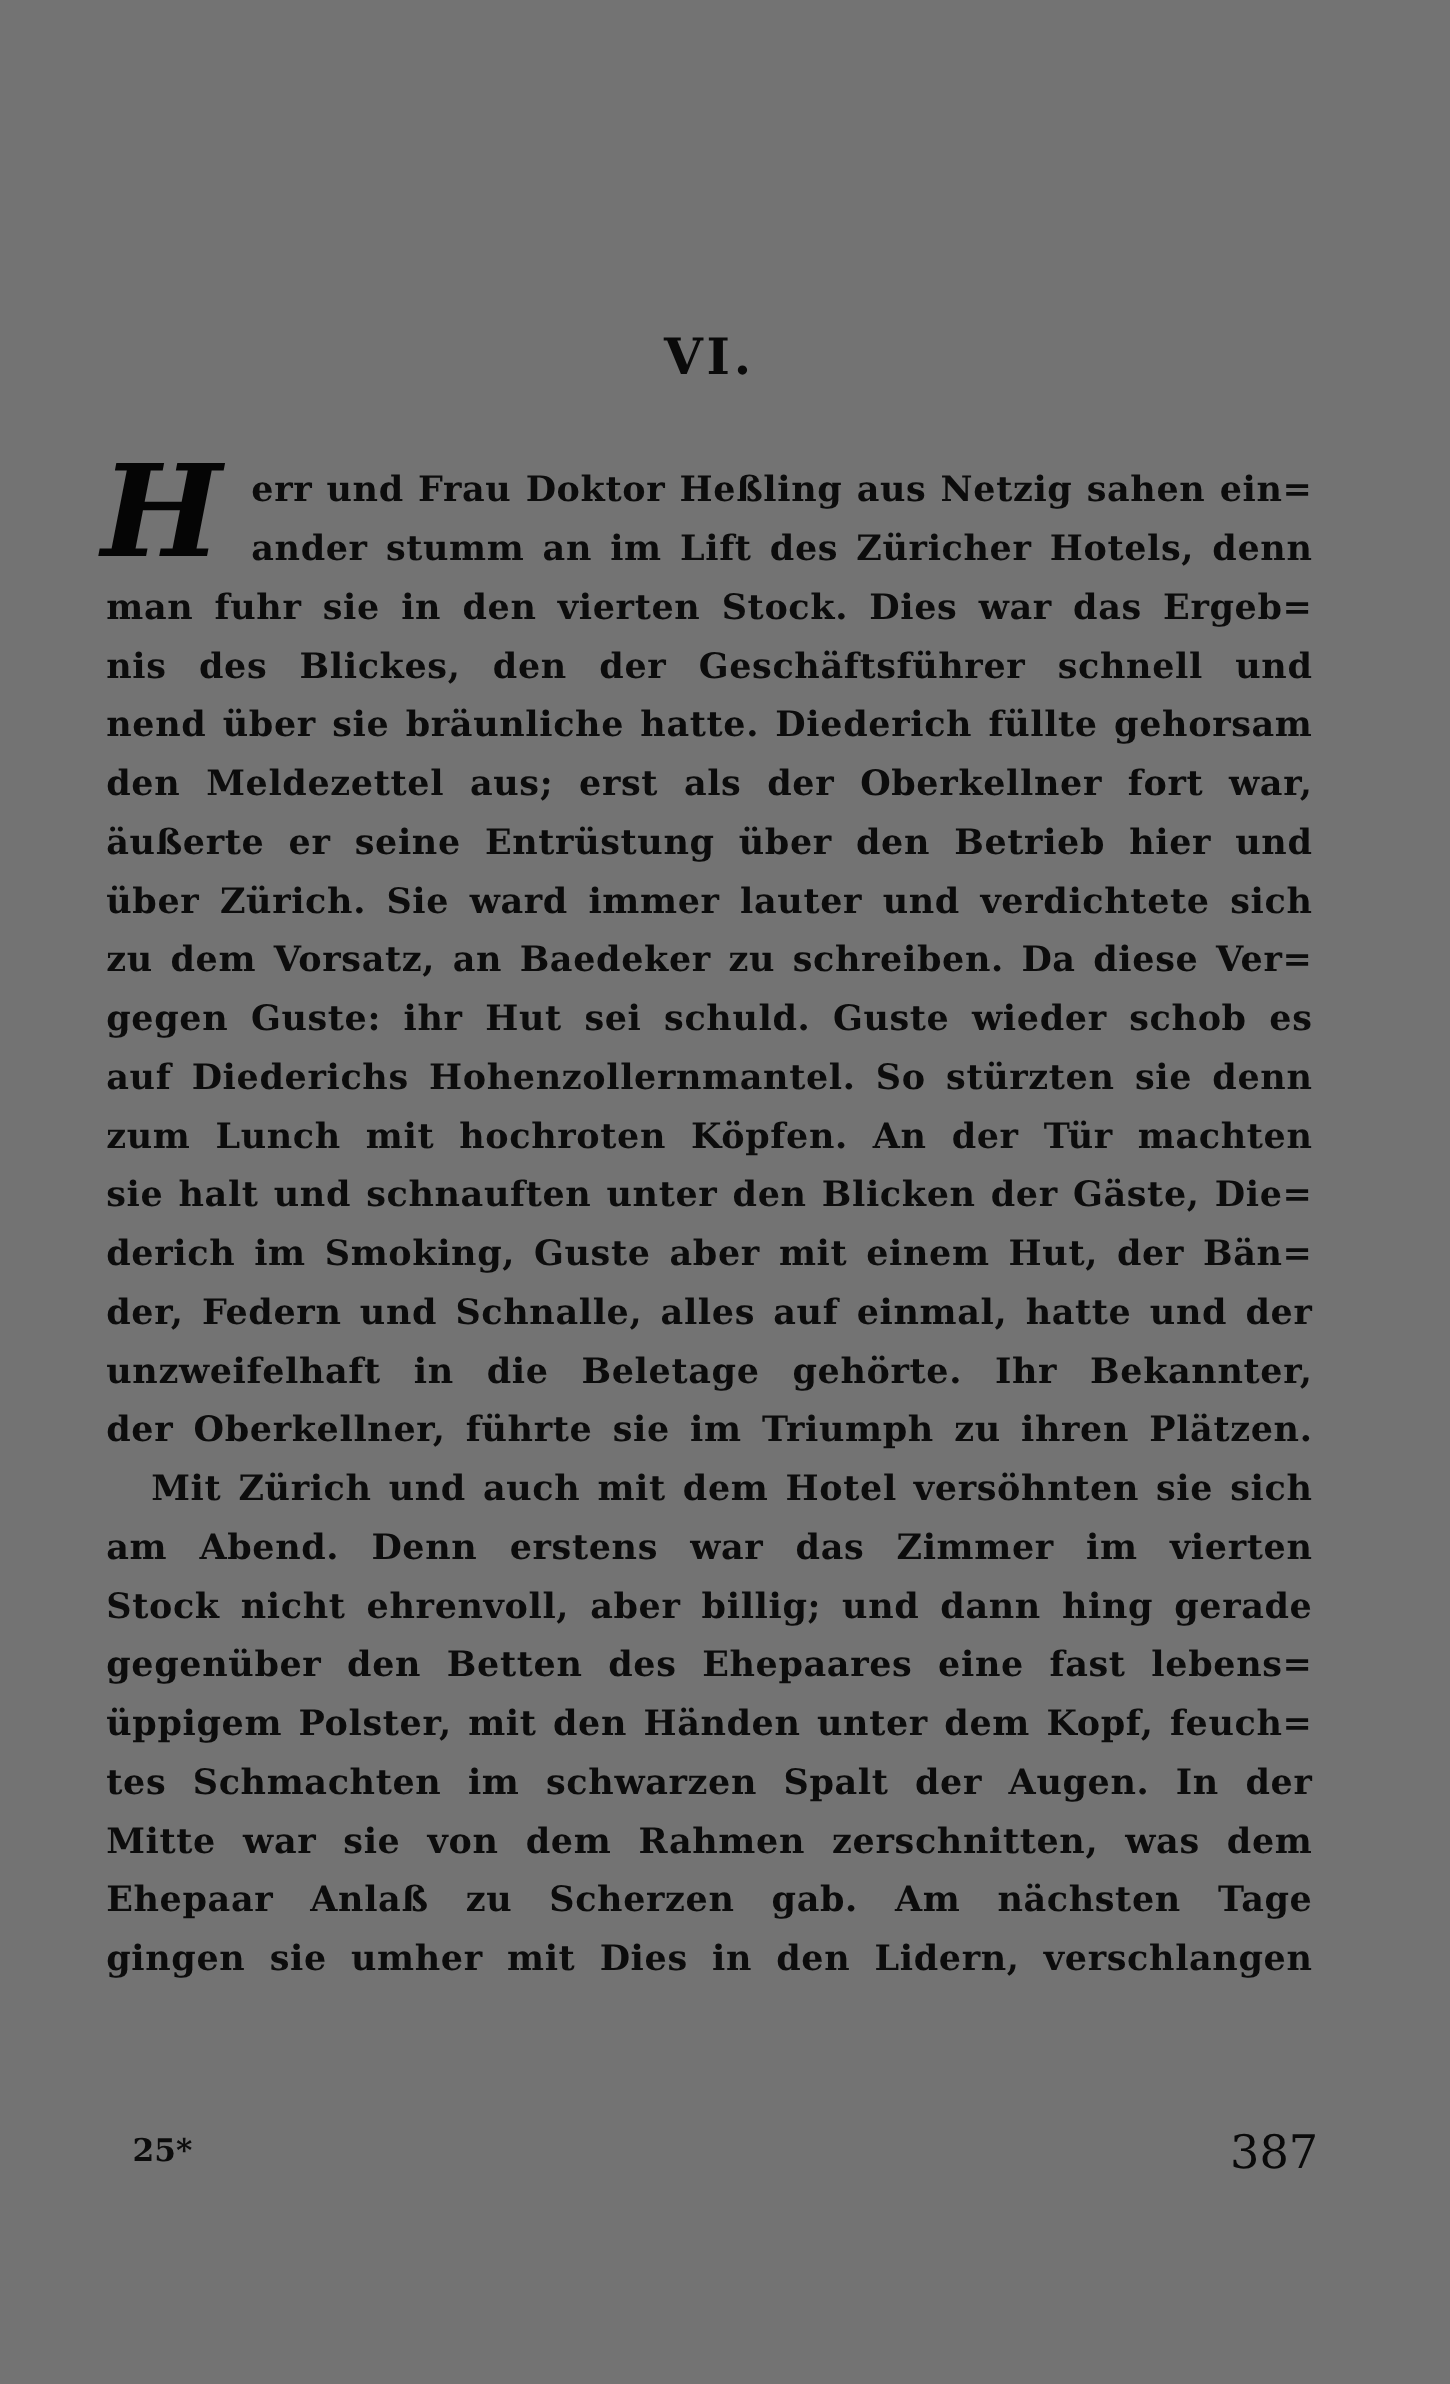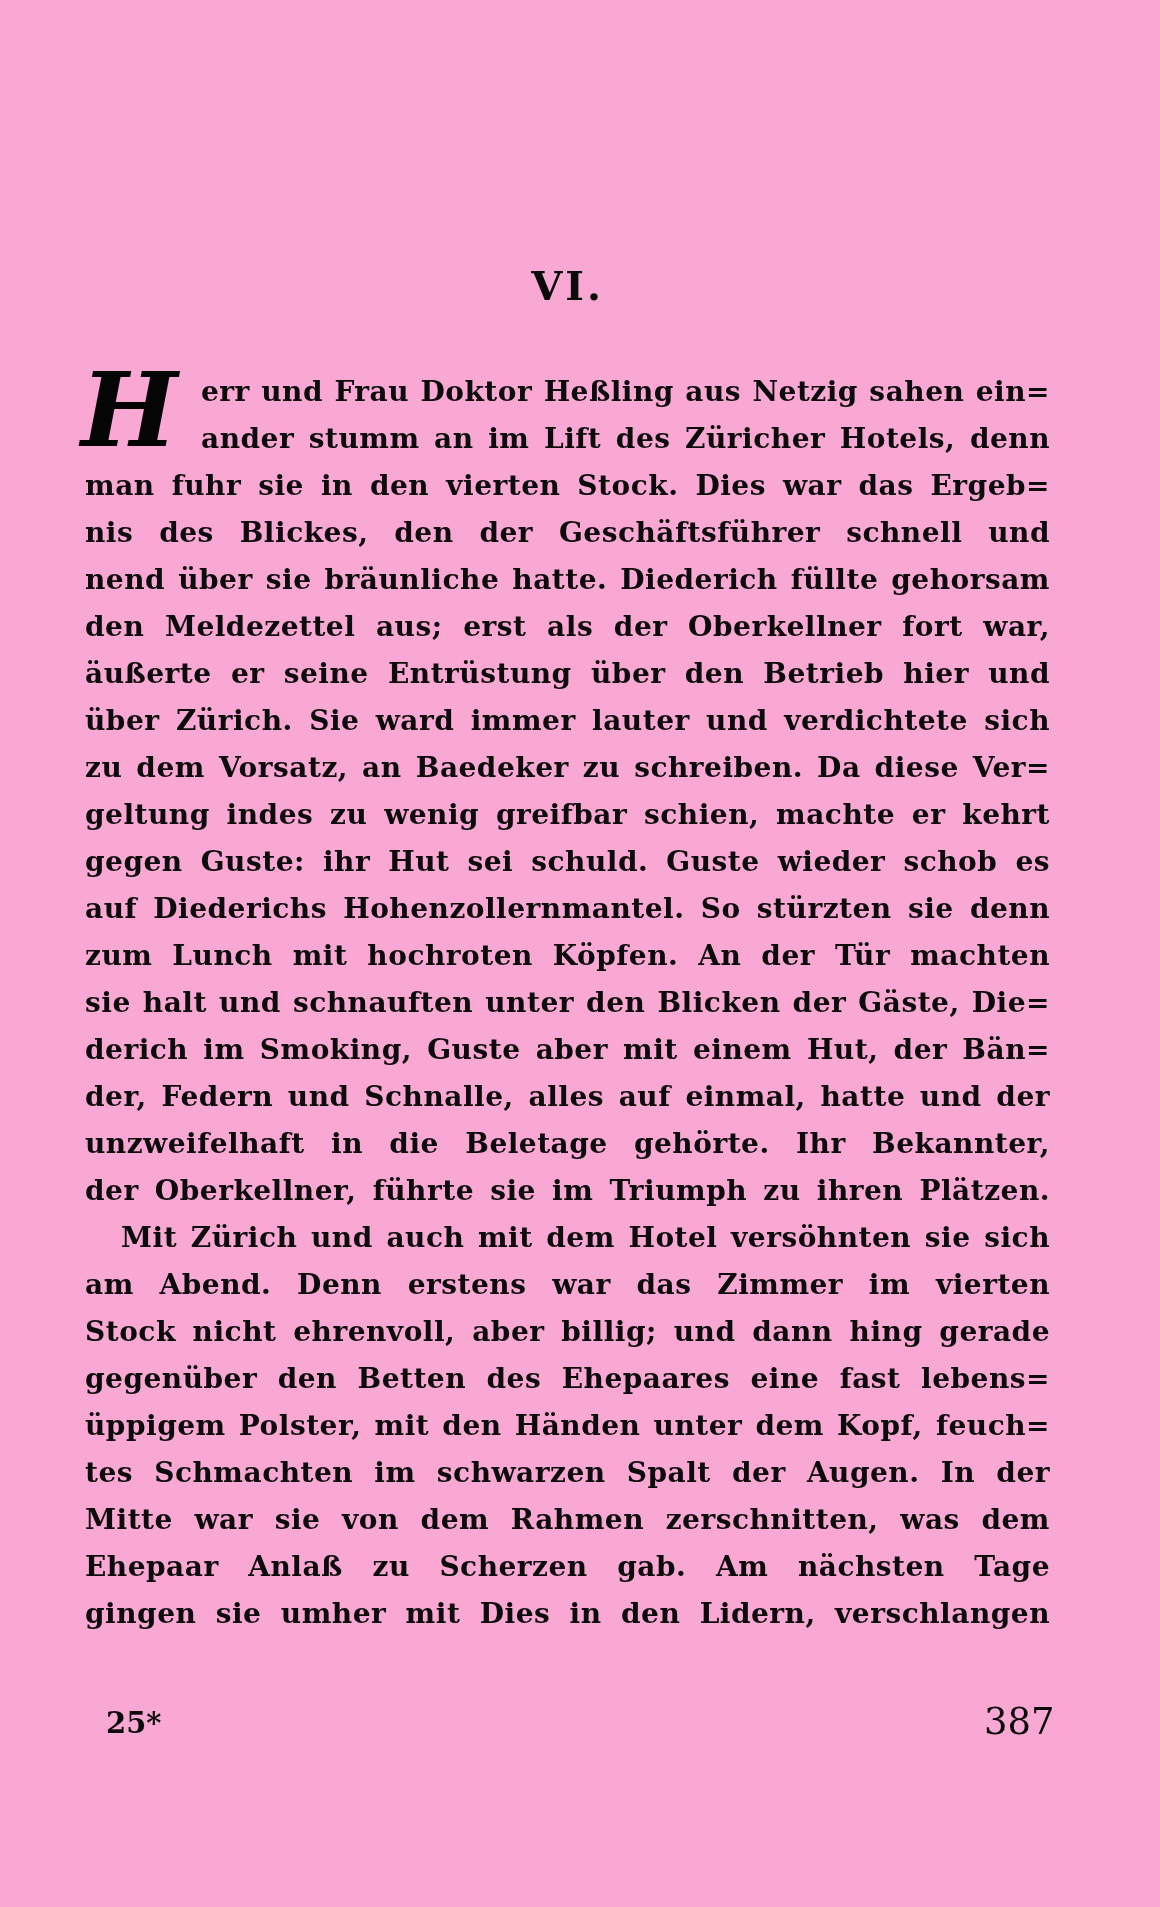--- a/index.html
+++ b/index.html
@@ -4,21 +4,21 @@
 <style>
   html, body {
     margin: 0;
     padding: 0;
     background: #ffffff;
   }
   .book-page {
     position: relative;
     width: 1160px;
     height: 1907px;
-    background: #f9a8d4;
+    background: #737373;
     font-family: "DejaVu Serif", serif;
     color: #0c0c0c;
     overflow: hidden;
   }
   .chapter-heading {
     position: absolute;
     top: 262px;
     left: 85px;
     width: 965px;
     text-align: center;
@@ -59,21 +59,21 @@
   .dropcap-indent {
     margin-left: 116px;
   }
   .para-indent {
     padding-left: 36px;
   }
   .signature-mark {
     position: absolute;
     left: 106px;
     top: 1706px;
-    font-size: 29px;
+    font-size: 25px;
     font-weight: 700;
     color: #0c0c0c;
   }
   .page-number {
     position: absolute;
     left: 984px;
     top: 1700px;
     width: 70px;
     text-align: right;
     font-size: 37px;
@@ -94,21 +94,20 @@
     <div>
       <div class="text-line dropcap-indent">err und Frau Doktor Heßling aus Netzig sahen ein=</div>
       <div class="text-line dropcap-indent">ander stumm an im Lift des Züricher Hotels, denn</div>
       <div class="text-line">man fuhr sie in den vierten Stock. Dies war das Ergeb=</div>
       <div class="text-line">nis des Blickes, den der Geschäftsführer schnell und scho=</div>
       <div class="text-line">nend über sie bräunliche hatte. Diederich füllte gehorsam</div>
       <div class="text-line">den Meldezettel aus; erst als der Oberkellner fort war,</div>
       <div class="text-line">äußerte er seine Entrüstung über den Betrieb hier und</div>
       <div class="text-line">über Zürich. Sie ward immer lauter und verdichtete sich</div>
       <div class="text-line">zu dem Vorsatz, an Baedeker zu schreiben. Da diese Ver=</div>
-      <div class="text-line">geltung indes zu wenig greifbar schien, machte er kehrt</div>
       <div class="text-line">gegen Guste: ihr Hut sei schuld. Guste wieder schob es</div>
       <div class="text-line">auf Diederichs Hohenzollernmantel. So stürzten sie denn</div>
       <div class="text-line">zum Lunch mit hochroten Köpfen. An der Tür machten</div>
       <div class="text-line">sie halt und schnauften unter den Blicken der Gäste, Die=</div>
       <div class="text-line">derich im Smoking, Guste aber mit einem Hut, der Bän=</div>
       <div class="text-line">der, Federn und Schnalle, alles auf einmal, hatte und der</div>
       <div class="text-line">unzweifelhaft in die Beletage gehörte. Ihr Bekannter,</div>
       <div class="text-line">der Oberkellner, führte sie im Triumph zu ihren Plätzen.</div>
     </div>
 

